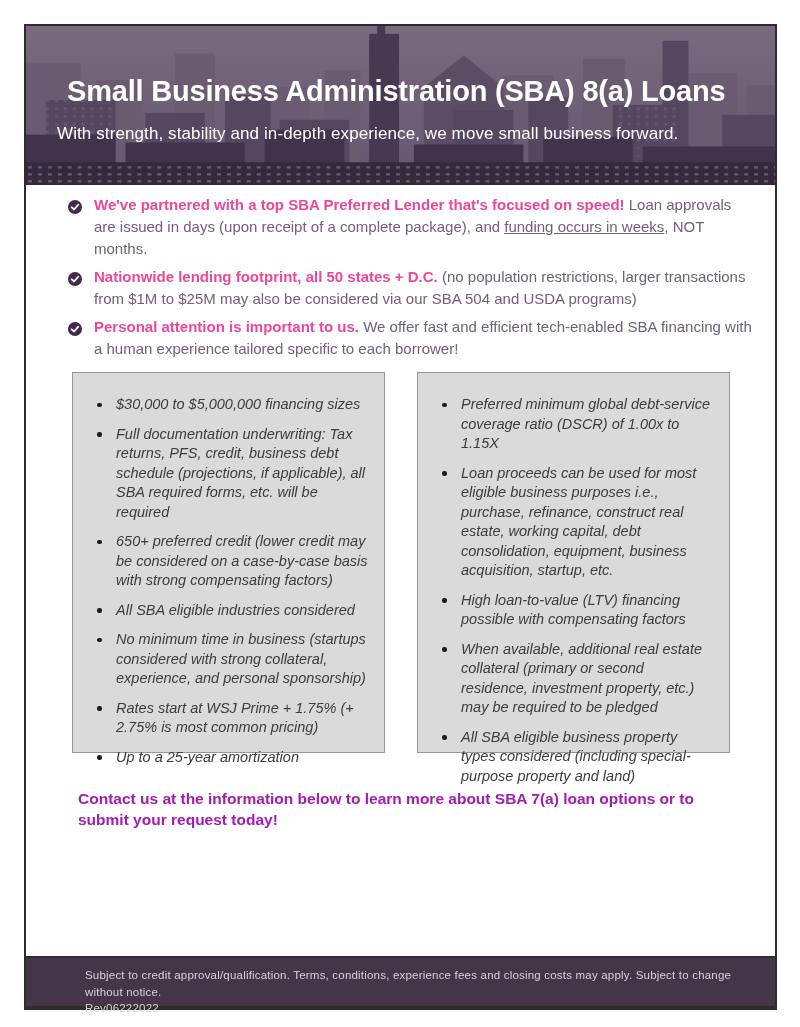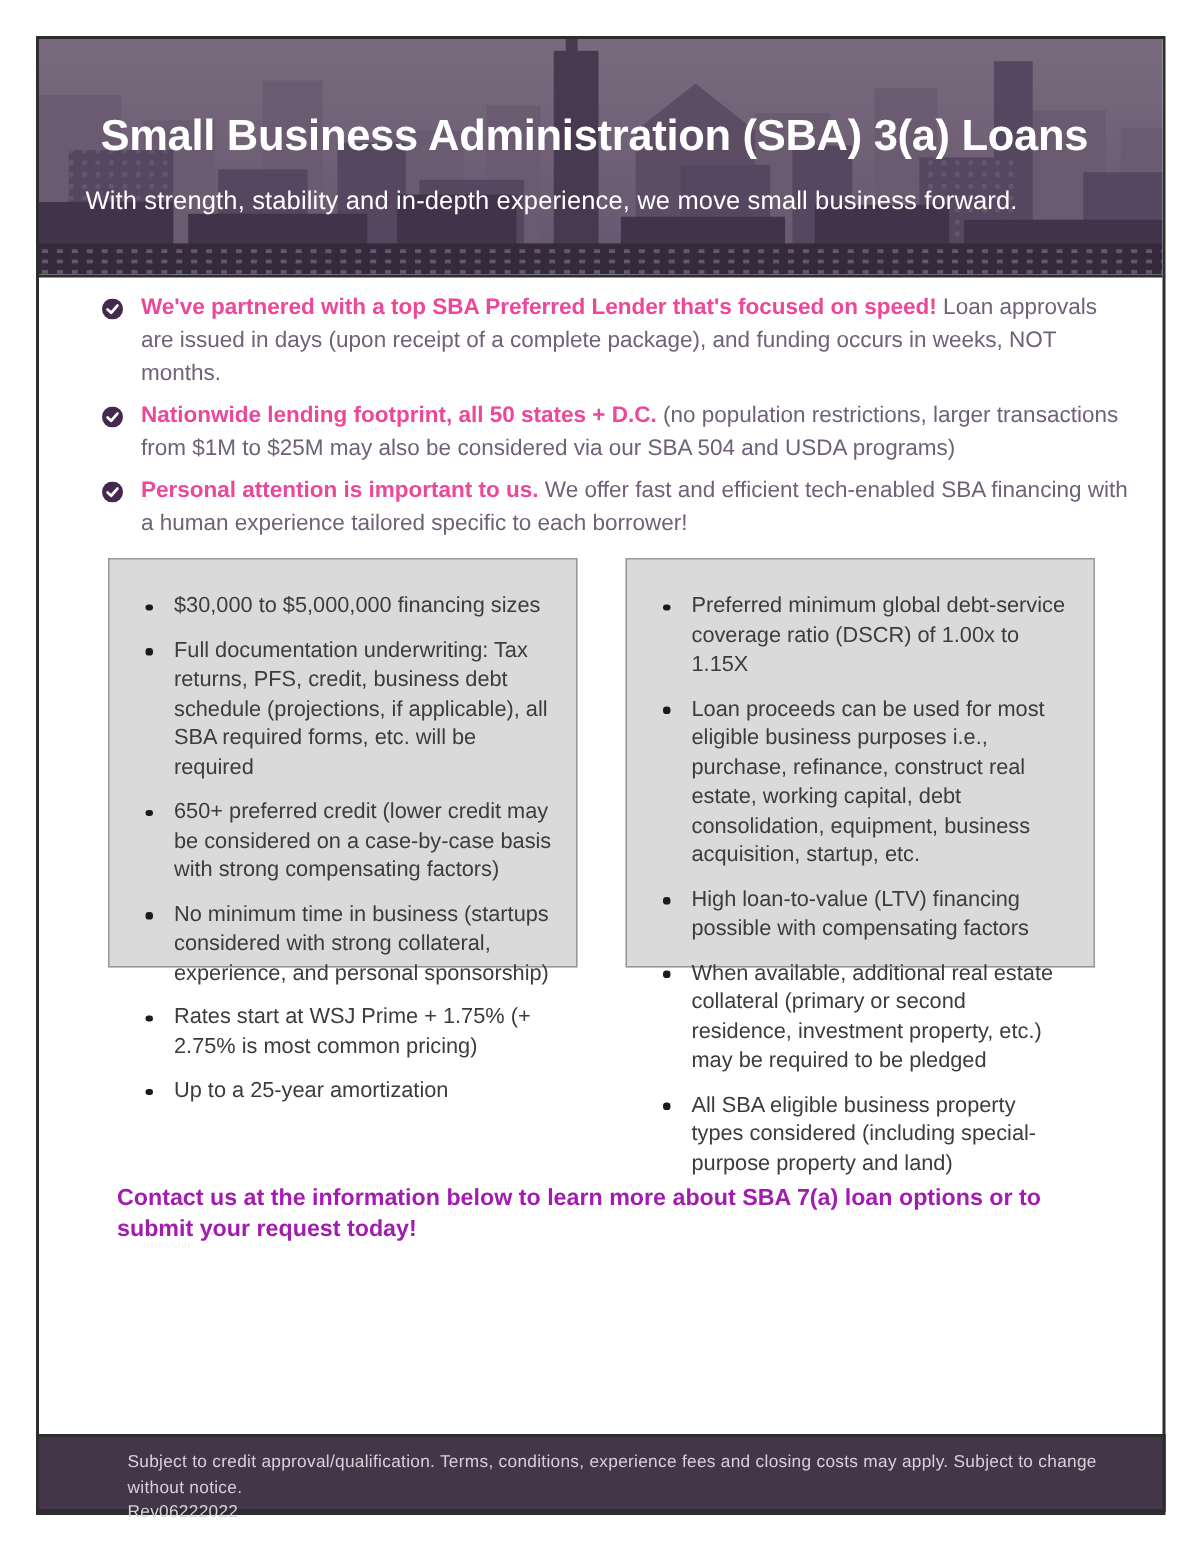--- a/index.html
+++ b/index.html
@@ -40,27 +40,28 @@
     position:absolute; left:68px; top:194px; width:684px;
     list-style:none;
   }
   .highlight {
     display:flex; gap:12px; margin-bottom:6px;
     font-size:15px; line-height:22px; color:#6f6178;
   }
   .highlight .check { flex:0 0 auto; margin-top:4px; }
   .highlight p { margin:0; }
   .highlight b { color:#ec4899; }
-  .highlight .u { }
+  .highlight .u { text-decoration:underline; }
 
   
   .info-box {
-    position:absolute; top:372px; width:313px; height:273px;
+    position:absolute; top:372px; width:313px; height:381px;
     background:#dbdadb; border:1px solid #97979a;
     padding:22px 16px 0 14px;
+    font-style:italic;
   }
   .info-box.left  { left:72px; }
   .info-box.right { left:417px; }
   .info-box ul { list-style:none; margin:0; padding:0 0 0 16px; }
   .info-box li {
     position:relative; padding-left:13px; margin-bottom:10px;
     font-size:14.5px; line-height:19.5px; color:#3c3c3c;
   }
   .info-box li::before {
     content:""; position:absolute; left:-6px; top:7.5px;
@@ -141,21 +142,21 @@
         <rect x="100" y="118" width="120" height="41"></rect>
         <rect x="240" y="105" width="80" height="54"></rect>
         <rect x="390" y="120" width="110" height="39"></rect>
         <rect x="520" y="112" width="90" height="47"></rect>
         <rect x="620" y="122" width="133" height="37"></rect>
       </g>
 
       <rect x="0" y="138" width="753" height="21" fill="#342a3c"></rect>
       <rect x="0" y="140" width="753" height="19" fill="url(#win)" opacity="0.55"></rect>
     </svg>
-    <div class="header-title">Small Business Administration (SBA) 3(a) Loans</div>
+    <div class="header-title">Small Business Administration (SBA) 8(a) Loans</div>
     <div class="header-subtitle">With strength, stability and in-depth experience, we move small business forward.</div>
   </div>
 
   <ul class="highlights">
     <li class="highlight">
       <span class="check">
         <svg width="14" height="14" viewBox="0 0 14 14">
           <circle cx="7" cy="7" r="7" fill="#44294e"></circle>
           <path d="M3.7 7.3 L6.1 9.5 L10.3 4.7" fill="none" stroke="#ffffff" stroke-width="1.8" stroke-linecap="round" stroke-linejoin="round"></path>
         </svg>
@@ -180,20 +181,21 @@
       </span>
       <p><b>Personal attention is important to us.</b><span> We offer fast and efficient tech-enabled SBA financing with a human experience tailored specific to each borrower!</span><span class="u"></span><span></span></p>
     </li>
   </ul>
 
   <div class="info-box left">
     <ul>
       <li>$30,000 to $5,000,000 financing sizes</li>
       <li>Full documentation underwriting: Tax returns, PFS, credit, business debt schedule (projections, if applicable), all SBA required forms, etc. will be required</li>
       <li>650+ preferred credit (lower credit may be considered on a case-by-case basis with strong compensating factors)</li>
+      <li>All SBA eligible industries considered</li>
       <li>No minimum time in business (startups considered with strong collateral, experience, and personal sponsorship)</li>
       <li>Rates start at WSJ Prime + 1.75% (+ 2.75% is most common pricing)</li>
       <li>Up to a 25-year amortization</li>
     </ul>
   </div>
 
   <div class="info-box right">
     <ul>
       <li>Preferred minimum global debt-service coverage ratio (DSCR) of 1.00x to 1.15X</li>
       <li>Loan proceeds can be used for most eligible business purposes i.e., purchase, refinance, construct real estate, working capital, debt consolidation, equipment, business acquisition, startup, etc.</li>

